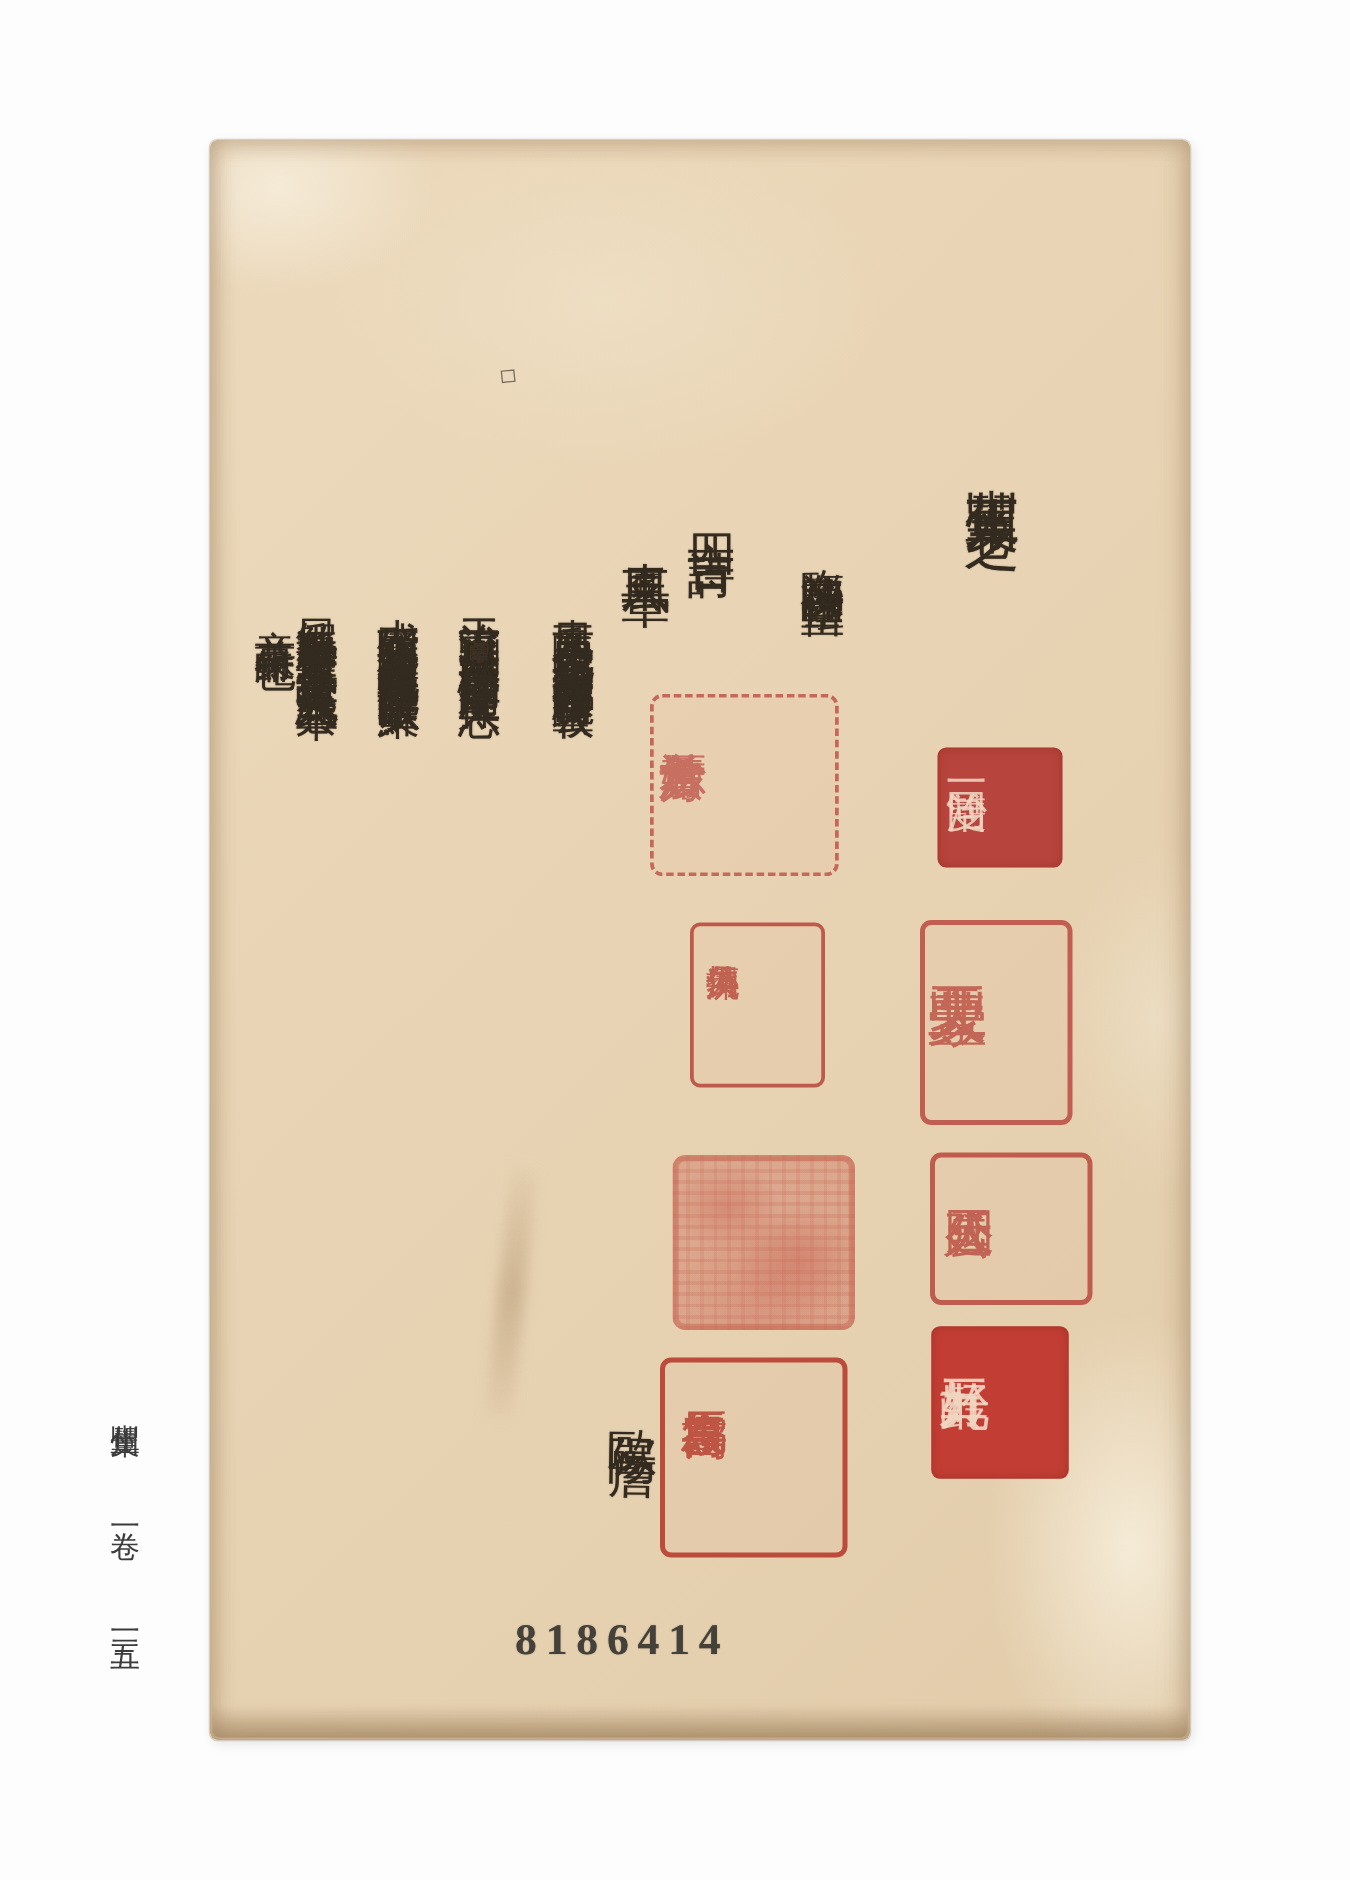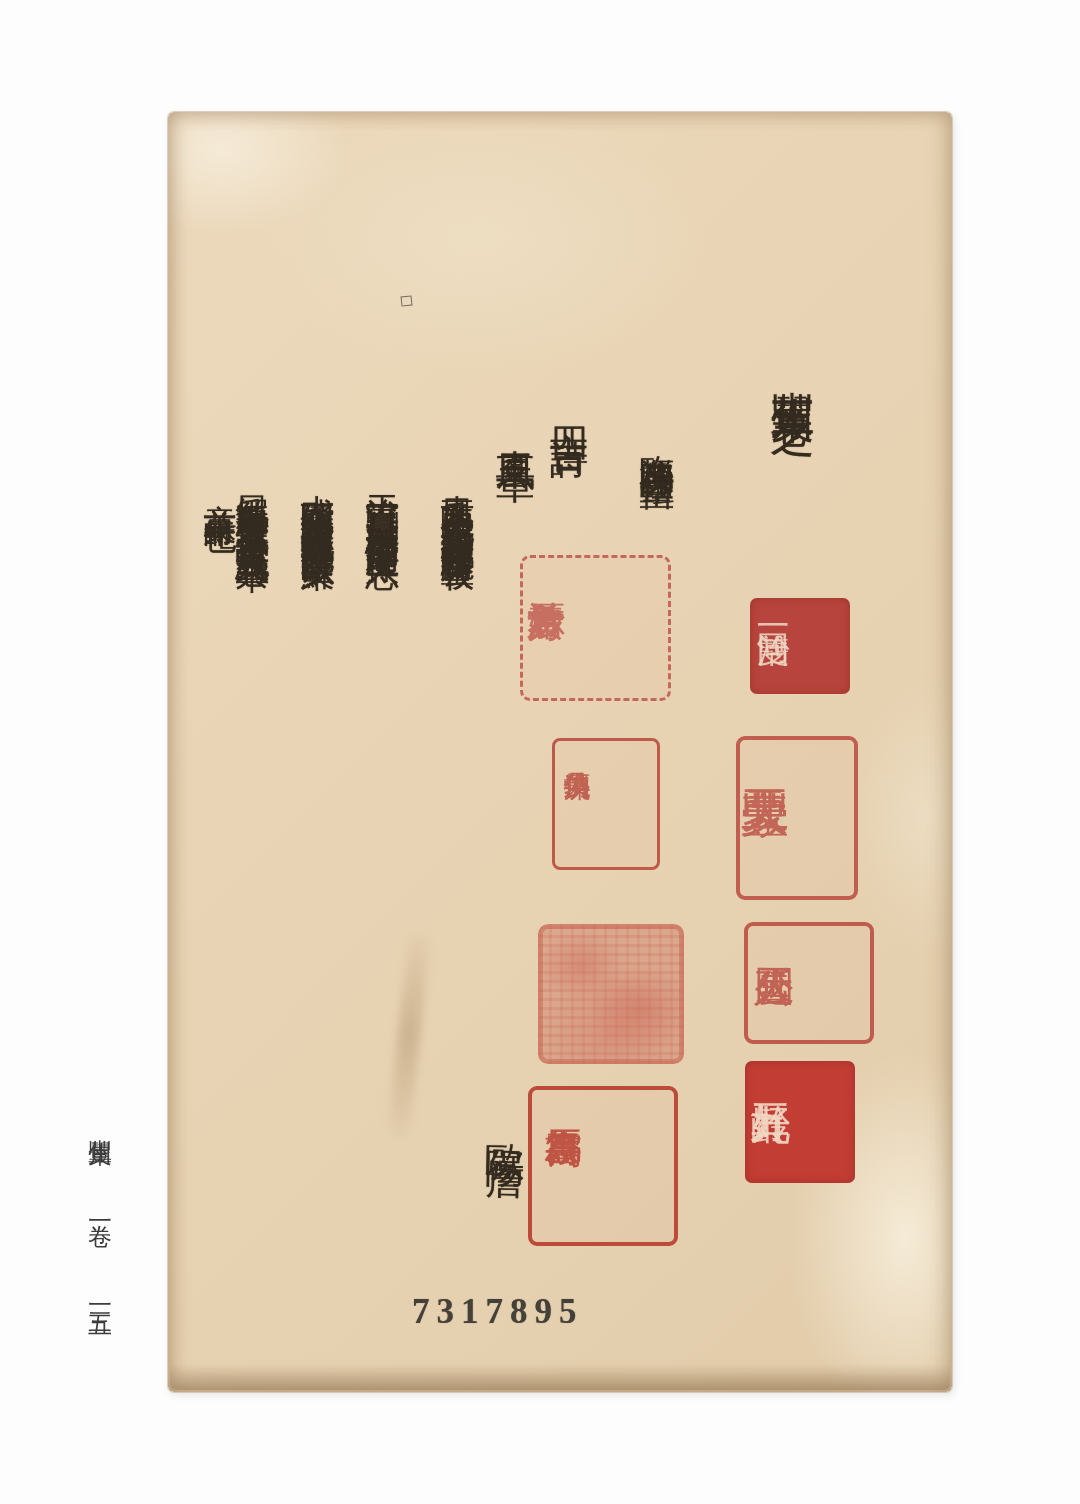--- a/index.html
+++ b/index.html
@@ -119,19 +119,19 @@
   </div>
 
   <div class="seal faded" style="left:538px;top:924px;width:146px;height:140px;">
     <div class="seal-text"></div>
   </div>
 
   <div class="seal outline" style="left:528px;top:1086px;width:142px;height:152px;border:4px solid #bc4b3c;border-radius:9px;">
     <div class="seal-text" style="font-size:37px;line-height:62px;height:126px;padding:10px 4px 0 0;color:#bc4b3c;">厚祭寫馬壽書</div>
   </div>
 
-  <div class="stamp-number">7317895</div>
+  <div class="stamp-number">8186414</div>
 
   <div class="margin-label" style="left:84px;top:1120px;">豐州集</div>
   <div class="margin-label" style="left:84px;top:1206px;">卷一</div>
   <div class="margin-label" style="left:84px;top:1292px;">一三五</div>
 
 </div>
 
 </body></html>

